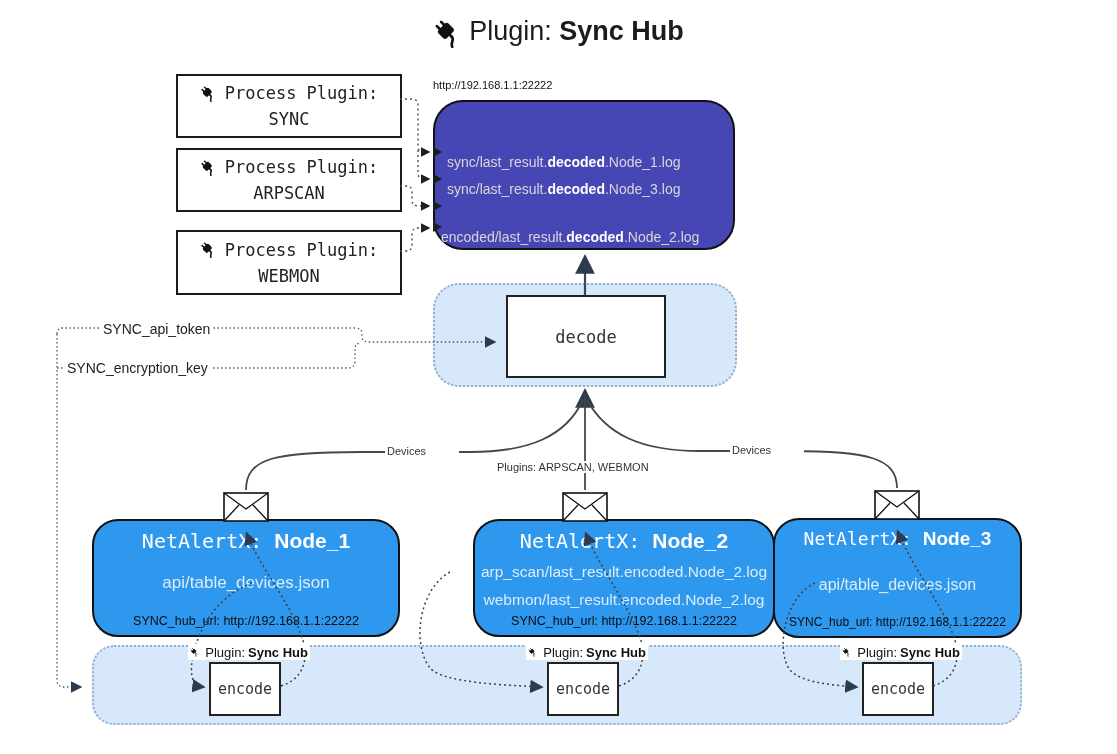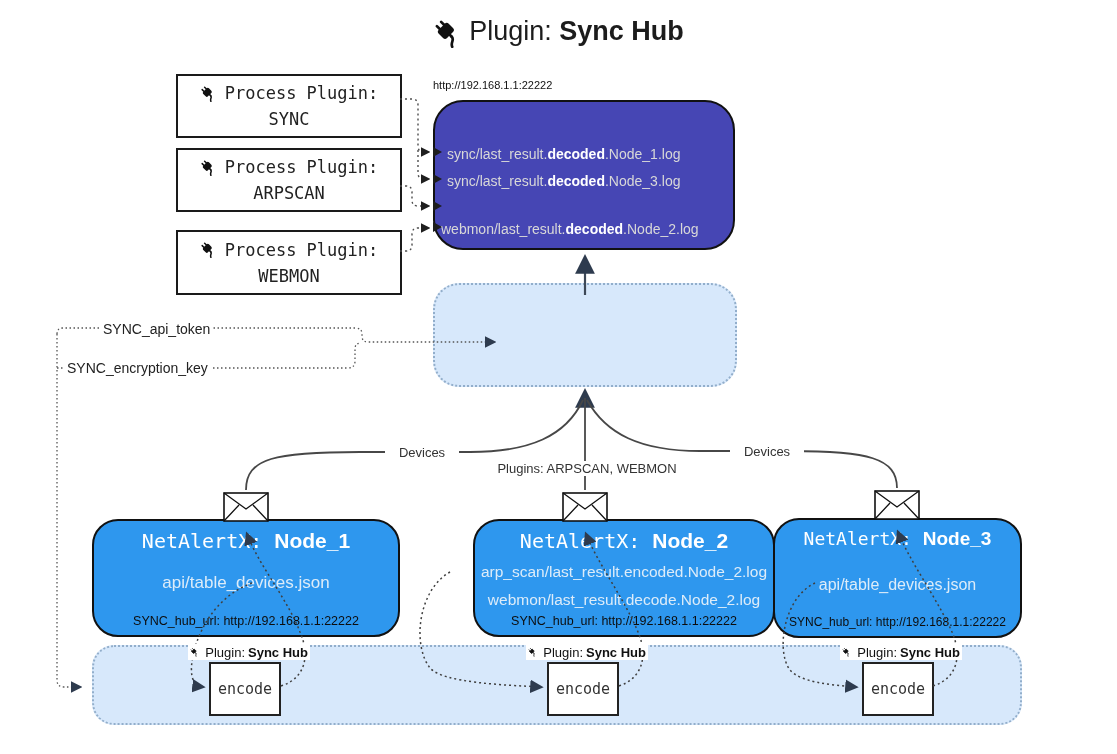--- a/index.html
+++ b/index.html
@@ -19,36 +19,36 @@
         font-size:17px;color:#222;line-height:26px;}
   .pbox .l1{display:flex;align-items:center;gap:2px;}
 
   
   .hub-url{left:433px;top:79px;width:302px;font-size:11px;color:#111;text-align:left;}
   .hub{left:433px;top:100px;width:302px;height:150px;background:#4646b4;border:2px solid #111;
        border-radius:30px;box-sizing:border-box;}
   .hub-title{position:absolute;left:0;right:0;top:10px;text-align:center;color:#fff;}
   .hub-title .pre{font-size:18px;}
   .hub-title b{font-size:19px;font-family:"Liberation Sans",sans-serif;}
-  .hublog{position:absolute;font-size:14px;color:#d8d8d8;white-space:nowrap;}
+  .hublog{position:absolute;font-size:14px;color:#d8d8d8;white-space:nowrap;margin-top:8px;}
   .hublog b{color:#fff;}
 
   
   .panel{background:#d7e8fb;border:2px dotted #92aecb;box-sizing:border-box;}
   .decode-panel{left:433px;top:283px;width:304px;height:104px;border-radius:26px;}
   .wbox{background:#fff;border:2px solid #222;box-sizing:border-box;display:flex;
         align-items:center;justify-content:center;color:#333;}
   .decode-box{left:506px;top:295px;width:160px;height:83px;font-size:17px;}
   .encode-box{width:72px;height:54px;top:662px;font-size:15px;}
 
   
   .secret{font-size:14px;color:#222;background:#fff;padding:0 3px;white-space:nowrap;z-index:6;}
 
   
-  .edgelbl{font-size:13px;color:#333;background:#fff;padding:0 2px;text-align:center;
+  .edgelbl{font-size:11px;color:#333;background:#fff;padding:0 2px;text-align:left;
            white-space:nowrap;z-index:6;}
 
   
   .node{background:#2e97ee;border:2.5px solid #111;border-radius:26px;box-sizing:border-box;}
   .node-title{position:absolute;left:0;right:0;top:8px;text-align:center;color:#fff;white-space:nowrap;}
   .node-title .pre{font-size:20px;}
   .node-title b{font-size:21px;font-family:"Liberation Sans",sans-serif;}
   .nodeline{position:absolute;left:0;right:0;text-align:center;color:#ddecf9;font-size:15.5px;white-space:nowrap;}
   .node-url{position:absolute;left:0;right:0;bottom:7px;text-align:center;color:#0d0d0d;font-size:12.5px;white-space:nowrap;}
 
@@ -120,41 +120,42 @@
         </svg>
         <span>Process Plugin:</span>
       </span>
     <span>WEBMON</span>
   </div>
 
   <div class="abs hub-url">http://192.168.1.1:22222</div>
   <div class="abs hub">
     <div class="hublog" style="left:12px;top:44px;"><span>sync/last_result.</span><b>decoded</b><span>.Node_1.log</span></div>
     <div class="hublog" style="left:12px;top:71px;"><span>sync/last_result.</span><b>decoded</b><span>.Node_3.log</span></div>
-    <div class="hublog" style="left:6px;top:119px;"><span>webmon/last_result.</span><b>decoded</b><span>.Node_2.log</span></div>
+    <div class="hublog" style="left:6px;top:119px;"><span>encoded/last_result.</span><b>decoded</b><span>.Node_2.log</span></div>
   </div>
 
   <div class="abs panel decode-panel"></div>
+  <div class="abs wbox decode-box mono">decode</div>
 
   <div class="abs secret" style="left:100px;top:321px;">SYNC_api_token</div>
   <div class="abs secret" style="left:64px;top:360px;">SYNC_encryption_key</div>
 
   <div class="abs edgelbl" style="left:385px;top:445px;width:70px;">Devices</div>
   <div class="abs edgelbl" style="left:730px;top:444px;width:70px;">Devices</div>
   <div class="abs edgelbl" style="left:495px;top:461px;width:180px;">Plugins: ARPSCAN, WEBMON</div>
 
   <div class="abs node" style="left:92px;top:519px;width:308px;height:118px;">
     <div class="node-title"><span class="pre mono">NetAlertX: </span><b>Node_1</b></div>
     <div class="nodeline" style="top:52px;font-size:17px;">api/table_devices.json</div>
     <div class="node-url">SYNC_hub_url: http://192.168.1.1:22222</div>
   </div>
   <div class="abs node" style="left:433px;top:519px;width:302px;height:118px;margin-left:40px;">
     <div class="node-title"><span class="pre mono">NetAlertX: </span><b>Node_2</b></div>
     <div class="nodeline" style="top:42px;">arp_scan/last_result.encoded.Node_2.log</div>
-    <div class="nodeline" style="top:70px;">webmon/last_result.decode.Node_2.log</div>
+    <div class="nodeline" style="top:70px;">webmon/last_result.encoded.Node_2.log</div>
     <div class="node-url">SYNC_hub_url: http://192.168.1.1:22222</div>
   </div>
   <div class="abs node" style="left:773px;top:518px;width:249px;height:120px;">
     <div class="node-title"><span class="pre mono" style="font-size:18px;">NetAlertX: </span><b style="font-size:19px;margin-top:36px;">Node_3</b></div>
     <div class="nodeline" style="top:56px;font-size:16px;">api/table_devices.json</div>
     <div class="node-url" style="font-size:12px;">SYNC_hub_url: http://192.168.1.1:22222</div>
   </div>
 
   <svg class="abs env" style="left:223px;top:492px;" width="46" height="30" viewBox="0 0 46 30">
       <rect x="1" y="1" width="44" height="28" fill="#fff" stroke="#111" stroke-width="1.6"></rect>

